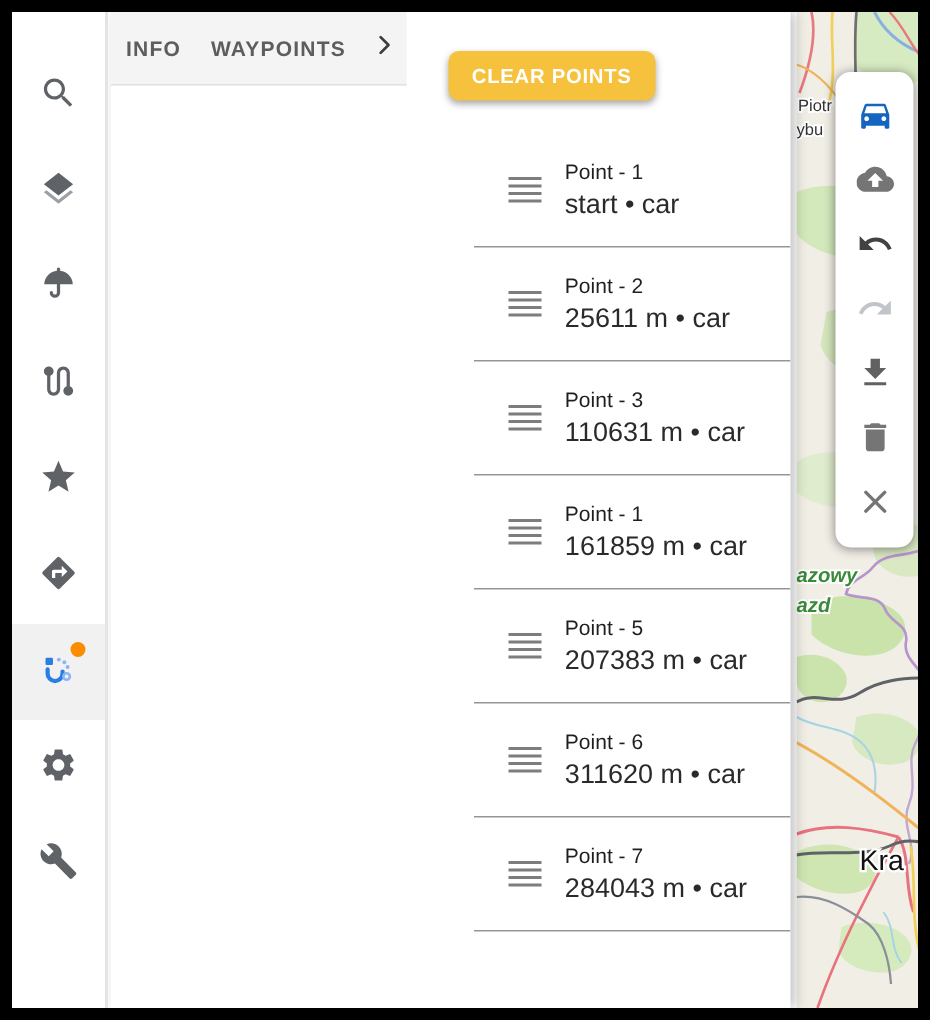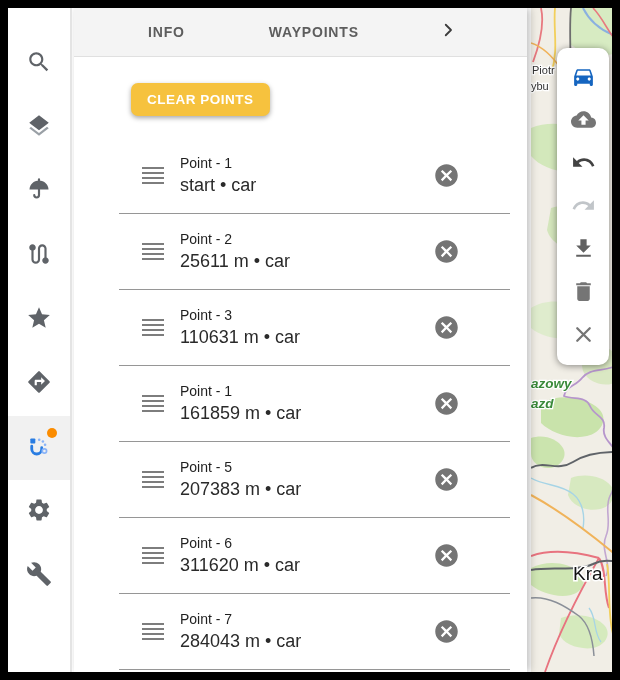--- a/index.html
+++ b/index.html
@@ -26,41 +26,41 @@
   .side-item svg { width:26px; height:26px; }
   .badge-dot {
     position:absolute; top:12px; right:13px; width:10px; height:10px;
     border-radius:50%; background:#fb8c00;
   }
 
   
   .panel {
     position:absolute; left:66px; top:0; bottom:0; width:453px;
     background:#fff; z-index:4; box-shadow:3px 0 8px rgba(0,0,0,.25);
-    display:flex; flex-direction:column; overflow:hidden;
+    display:flex; flex-direction:row; overflow:hidden;
   }
   .tabbar {
     height:49px; background:#f4f4f4; border-bottom:1px solid #e0e0e0;
     display:flex; align-items:stretch; justify-content:space-evenly;
     flex-shrink:0;
   }
   .tab {
     display:flex; align-items:center; padding:0 10px;
     font-size:14px; font-weight:700; letter-spacing:.8px;
     color:#5d5d5d; cursor:pointer; border-bottom:3px solid transparent;
     border-top:3px solid transparent;
   }
   .tab.active { color:#1976d2; border-bottom-color:#1976d2; }
   .tab-overflow { display:flex; align-items:center; cursor:pointer; padding:0 6px; }
   .tab-overflow svg { width:18px; height:18px; }
 
   .panel-content { flex:1; overflow:hidden; }
 
   .clear-btn {
-    display:inline-block; margin:26px 0 22px 57px;
+    display:inline-block; margin:26px 0 22px 28px;
     background:#f6c23e; color:#fff; border:none; border-radius:7px;
     font-family:"Liberation Sans", sans-serif;
     font-size:13.5px; font-weight:700; letter-spacing:.5px;
     padding:9px 16px; box-shadow:0 2px 5px rgba(0,0,0,.35); cursor:pointer;
   }
 
   .points { margin-left:45px; width:391px; }
   .point-row {
     height:76px; display:flex; align-items:center;
     border-bottom:1px solid #969696; cursor:pointer;

